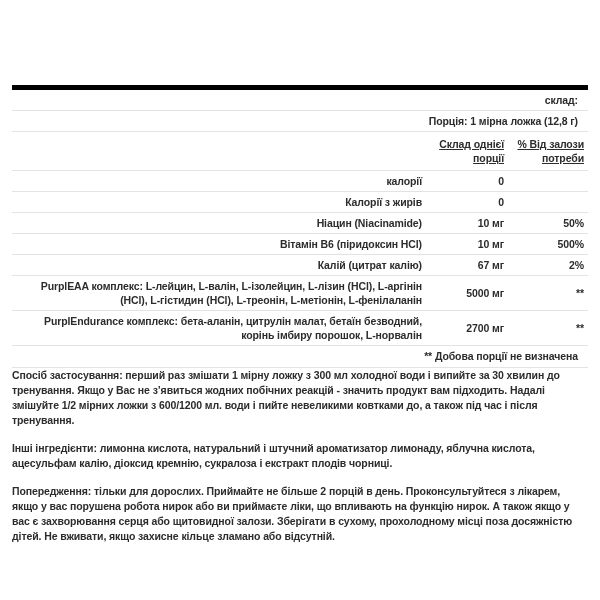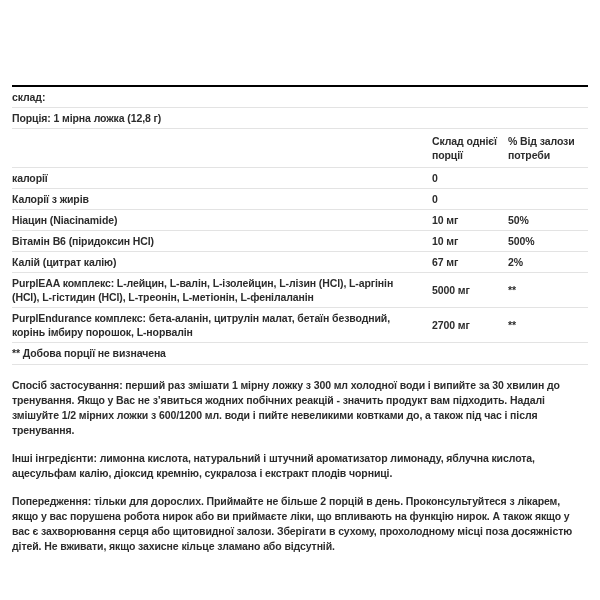--- a/index.html
+++ b/index.html
@@ -6,40 +6,40 @@
   html, body { margin: 0; padding: 0; }
   body {
     width: 600px; height: 600px;
     background: #ffffff;
     font-family: "Liberation Sans", sans-serif;
     color: #2c2c2c;
     overflow: hidden;
   }
   .panel { padding: 85px 12px 0 12px; }
 
-  .facts { border-top: 2px solid #000000; }
+  .facts { border-top: 5px solid #000000; text-align: right; }
   .frow {
     display: grid;
     grid-template-columns: 1fr 76px 80px;
     align-items: center;
     border-bottom: 1px solid #e3e3e3;
     padding: 3px 0;
     font-size: 10.5px;
     font-weight: 700;
     line-height: 14px;
     letter-spacing: -0.1px;
   }
   .frow.simple { grid-template-columns: 1fr; }
-  .frow.header { align-items: start; padding: 5px 0; }
+  .frow.header { align-items: start; padding: 5px 0; text-decoration: underline; }
   .cell { display: block; }
   .cell.name { padding-right: 10px; }
   .cell.amt, .cell.dv { padding-right: 4px; }
   .frow.footnote { padding: 3px 0 4px 0; }
 
-  .paras { margin-top: 13px; }
+  .paras { margin-top: 0; }
   .para {
     margin: 0 0 13px 0;
     font-size: 10.5px;
     font-weight: 700;
     line-height: 15px;
     letter-spacing: -0.1px;
   }
 </style>
 </head>
 <body>

